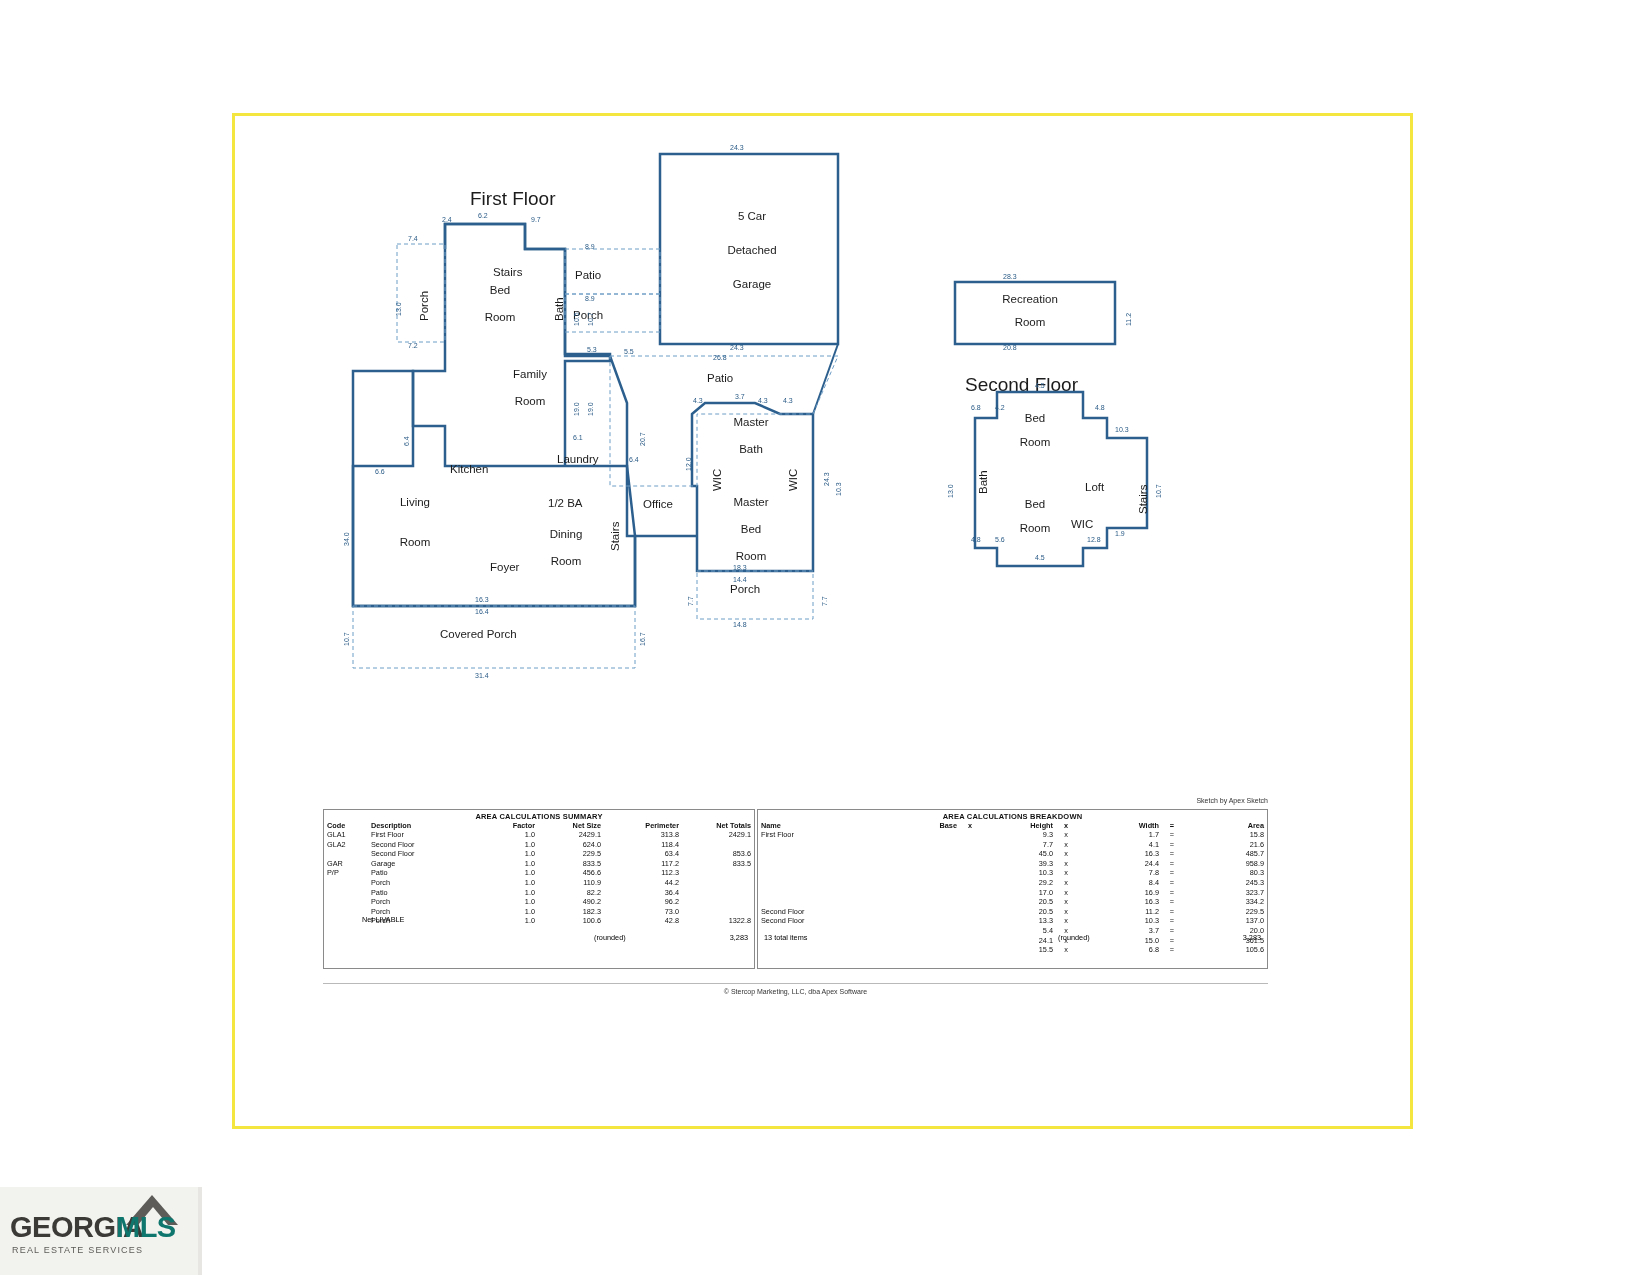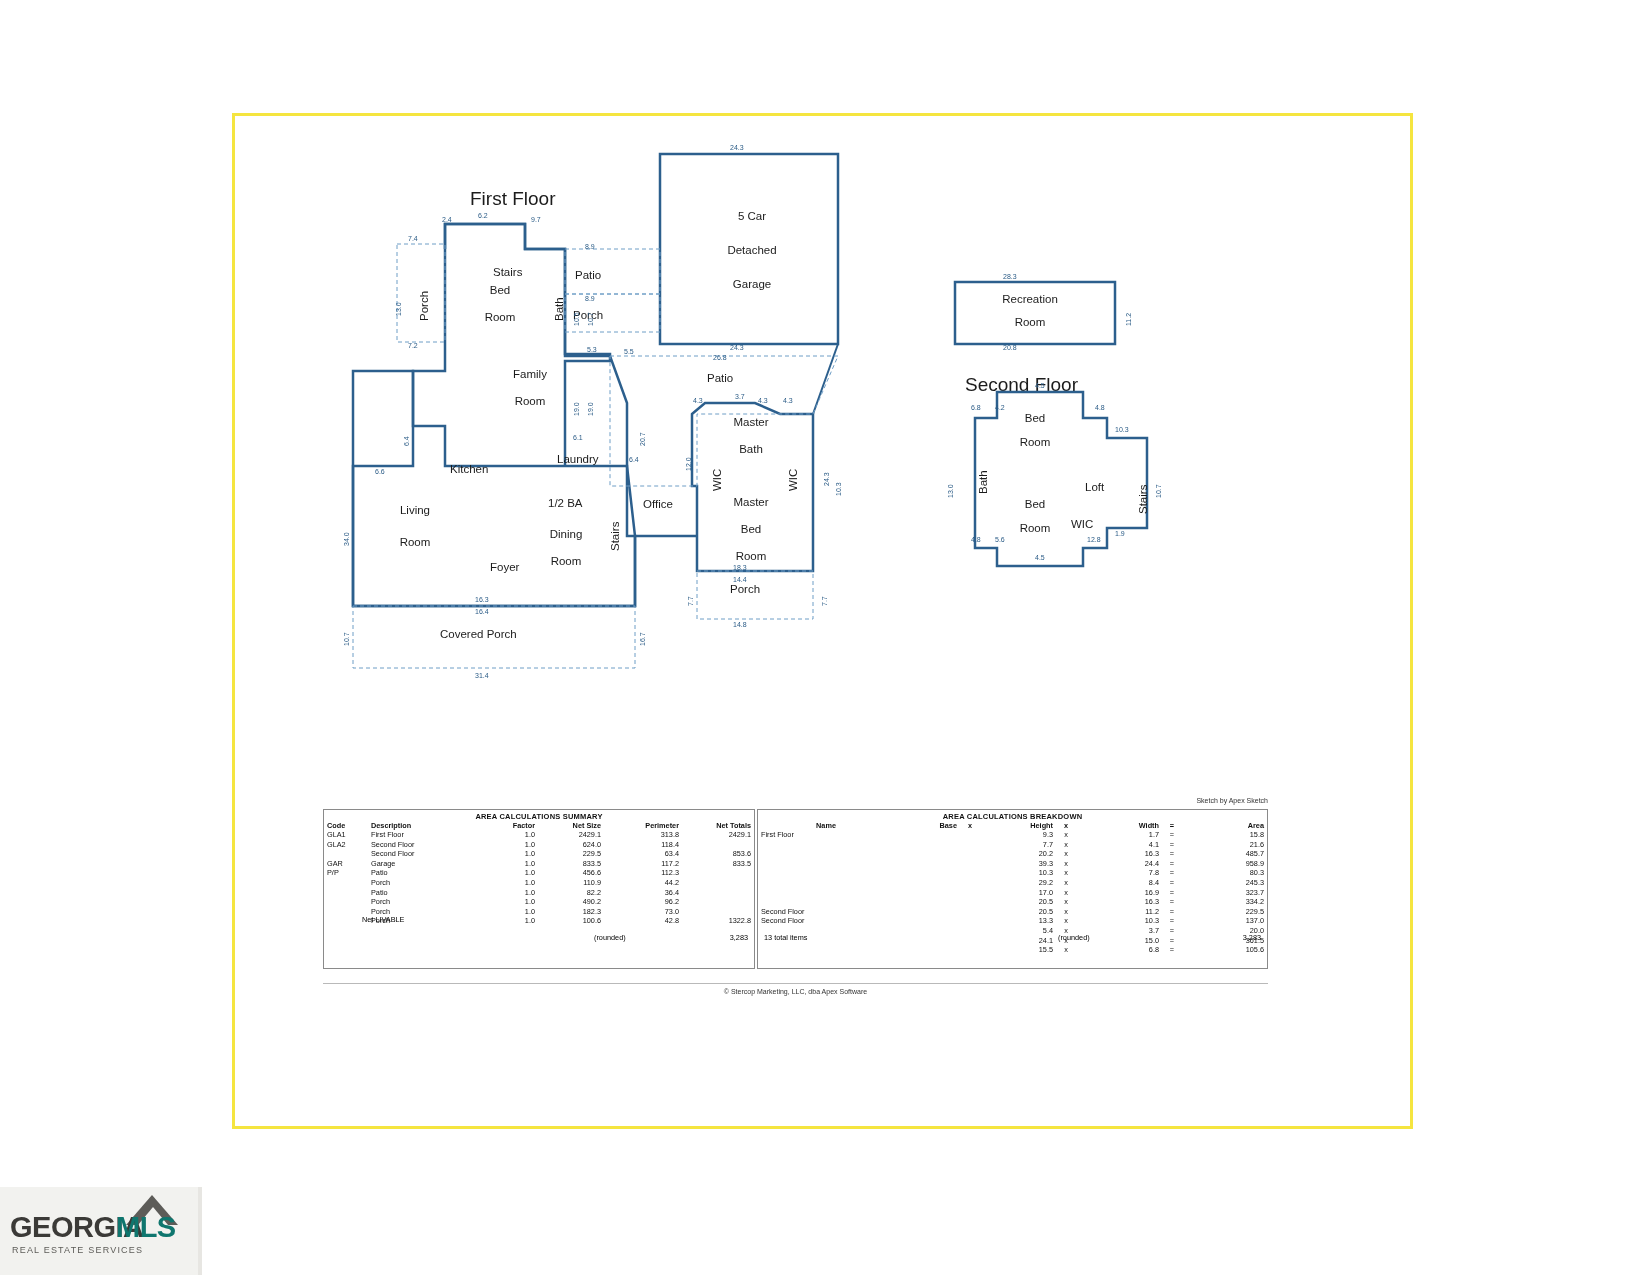--- a/index.html
+++ b/index.html
@@ -127,21 +127,21 @@
 
   <div class="roomv" style="left:476px;top:375px;">WIC</div>
   <div class="roomv" style="left:552px;top:375px;">WIC</div>
 
   <div class="room" style="left:408px;top:382px;">Office</div>
 
   <div class="room" style="left:490px;top:380px;width:52px;">Master</div>
   <div class="room" style="left:490px;top:407px;width:52px;">Bed</div>
   <div class="room" style="left:490px;top:434px;width:52px;">Room</div>
 
-  <div class="room" style="left:155px;top:388px;width:50px;">Living</div>
+  <div class="room" style="left:155px;top:380px;width:50px;">Living</div>
   <div class="room" style="left:155px;top:420px;width:50px;">Room</div>
 
   <div class="room" style="left:313px;top:381px;">1/2 BA</div>
 
   <div class="room" style="left:306px;top:412px;width:50px;">Dining</div>
   <div class="room" style="left:306px;top:439px;width:50px;">Room</div>
 
   <div class="roomv" style="left:374px;top:435px;">Stairs</div>
 
   <div class="room" style="left:255px;top:445px;">Foyer</div>
@@ -321,21 +321,21 @@
       <div style="position:absolute;left:38px;top:105px;font-size:7.3px;">Net LIVABLE</div>
       <div style="position:absolute;left:270px;top:123px;font-size:7.3px;">(rounded)</div>
       <div style="position:absolute;right:6px;top:123px;font-size:7.3px;">3,283</div>
     </div>
 
     <div class="tblbox" style="left:434px;width:511px;">
       <div class="tbl-head">AREA CALCULATIONS BREAKDOWN</div>
       <table class="calc">
         <thead>
             <tr>
-          <th class="l" style="width:130px;text-align:center;">Name</th>
+          <th class="l" style="width:130px;">Name</th>
           <th class="r" style="width:60px;">Base</th>
           <th class="c" style="width:14px;">x</th>
           <th class="r" style="width:70px;">Height</th>
           <th class="c" style="width:14px;">x</th>
           <th class="r" style="width:80px;">Width</th>
           <th class="c" style="width:14px;">=</th>
           <th class="r">Area</th>
         </tr>
           </thead>
         <tbody>
@@ -356,21 +356,21 @@
               <td class="r">7.7</td>
               <td class="c">x</td>
               <td class="r">4.1</td>
               <td class="c">=</td>
               <td class="r">21.6</td>
             </tr>
           <tr>
               <td class="l"></td>
               <td></td>
               <td></td>
-              <td class="r">20.2</td>
+              <td class="r">45.0</td>
               <td class="c">x</td>
               <td class="r">16.3</td>
               <td class="c">=</td>
               <td class="r">485.7</td>
             </tr>
           <tr>
               <td class="l"></td>
               <td></td>
               <td></td>
               <td class="r">39.3</td>

